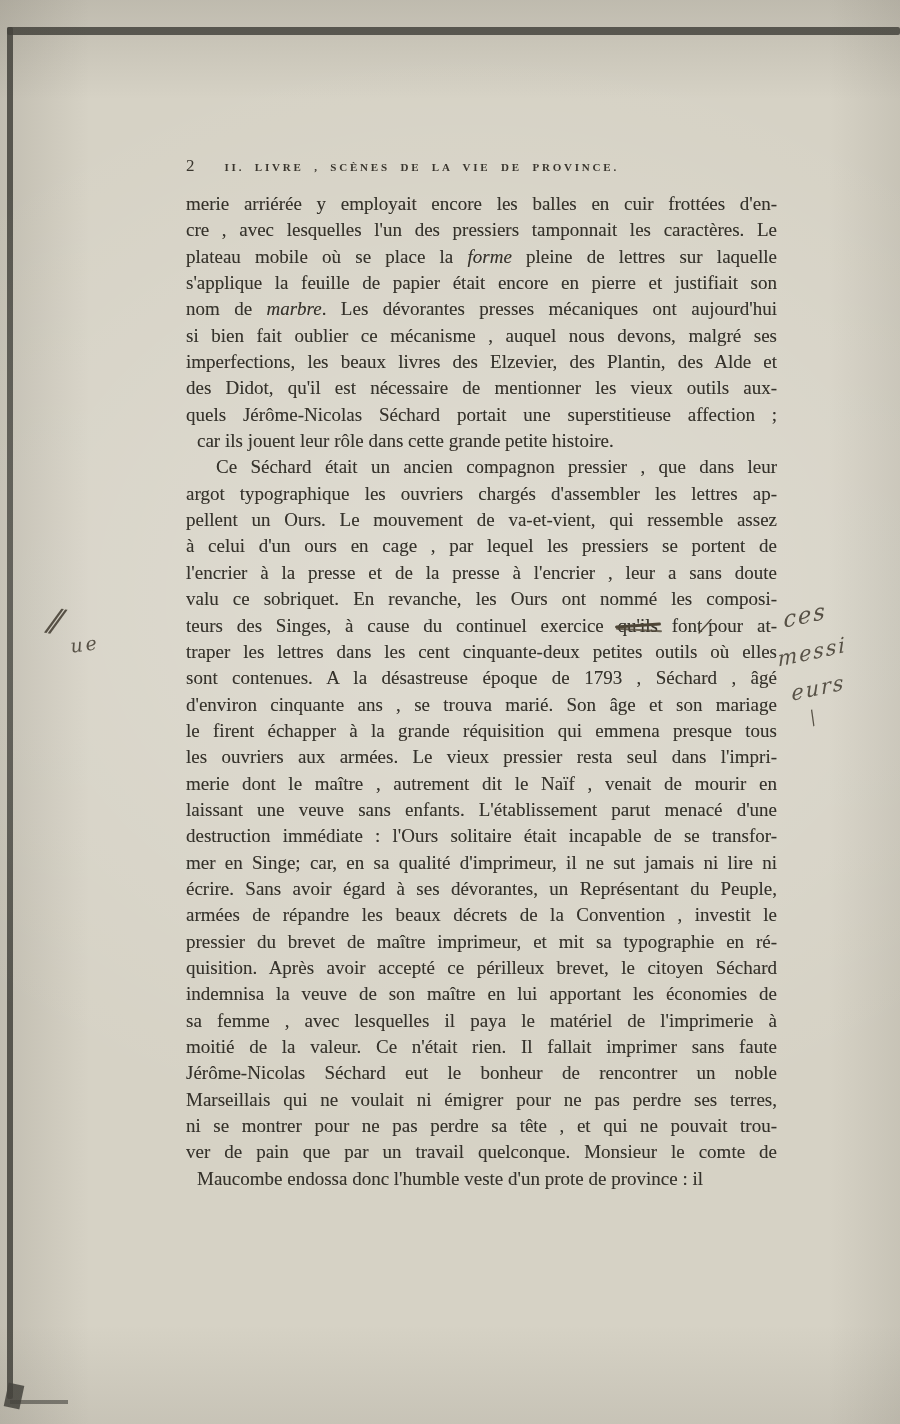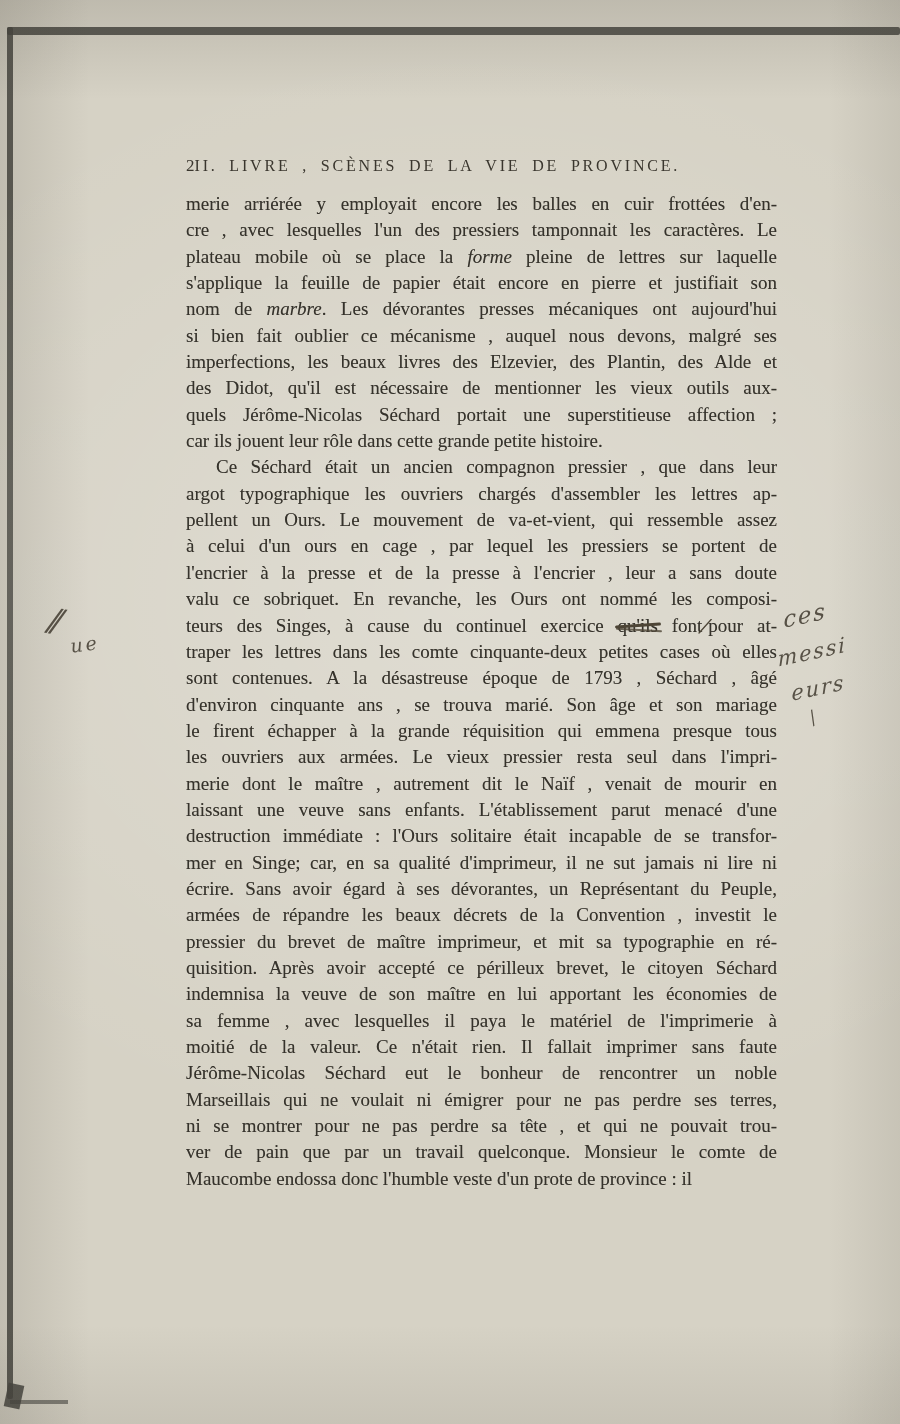--- a/index.html
+++ b/index.html
@@ -22,31 +22,31 @@
   .edge-left{left:7px;top:27px;width:6px;height:1372px;border-radius:2px;}
   .edge-corner{left:6px;top:1384px;width:16px;height:24px;transform:rotate(12deg);}
   .edge-bottom-tick{left:10px;top:1400px;width:58px;height:4px;opacity:.6;}
 
   .running-header{
     position:absolute;left:186px;top:156px;width:591px;
     color:#3a362e;white-space:nowrap;z-index:6;
   }
   .pagenum{font-size:17px;}
   .header-title{
-    font-size:16px;font-weight:normal;
+    margin-left:30px;font-size:11px;font-weight:bold;
     letter-spacing:2.8px;word-spacing:5px;
   }
 
   .body-text{
     position:absolute;left:186px;top:191px;width:591px;
     font-size:19px;line-height:26.35px;color:#35322b;z-index:6;
     text-shadow:0 0 .5px rgba(53,50,43,.35);
   }
   .line{text-align:justify;text-align-last:justify;}
-  .line.last{text-align-last:left;}
+  .line.last{text-align-last:left;margin-left:11px;}
   .line.indent{text-indent:30px;}
   .line i{font-style:italic;}
 
   
   .ink-strike{position:relative;display:inline-block;}
   .ink-strike::after{
     content:"";position:absolute;left:-3px;right:-3px;top:44%;height:3px;
     background:#4d4536;border-radius:2px;transform:rotate(-4deg);
   }
   .ink-strike::before{
@@ -99,21 +99,21 @@
       <div class="line">des Didot, qu'il est nécessaire de mentionner les vieux outils aux-</div>
       <div class="line">quels Jérôme-Nicolas Séchard portait une superstitieuse affection ;</div>
       <div class="line last">car ils jouent leur rôle dans cette grande petite histoire.</div>
       <div class="line indent">Ce Séchard était un ancien compagnon pressier , que dans leur</div>
       <div class="line">argot typographique les ouvriers chargés d'assembler les lettres ap-</div>
       <div class="line">pellent un Ours. Le mouvement de va-et-vient, qui ressemble assez</div>
       <div class="line">à celui d'un ours en cage , par lequel les pressiers se portent de</div>
       <div class="line">l'encrier à la presse et de la presse à l'encrier , leur a sans doute</div>
       <div class="line">valu ce sobriquet. En revanche, les Ours ont nommé les composi-</div>
       <div class="line">teurs des Singes, à cause du continuel exercice <span class="ink-strike">qu'ils</span> font<span class="ink-slash">∕</span>pour at-</div>
-      <div class="line">traper les lettres dans les comte cinquante-deux petites cases où elles</div>
+      <div class="line">traper les lettres dans les cent cinquante-deux petites outils où elles</div>
       <div class="line">sont contenues. A la désastreuse époque de 1793 , Séchard , âgé</div>
       <div class="line">d'environ cinquante ans , se trouva marié. Son âge et son mariage</div>
       <div class="line">le firent échapper à la grande réquisition qui emmena presque tous</div>
       <div class="line">les ouvriers aux armées. Le vieux pressier resta seul dans l'impri-</div>
       <div class="line">merie dont le maître , autrement dit le Naïf , venait de mourir en</div>
       <div class="line">laissant une veuve sans enfants. L'établissement parut menacé d'une</div>
       <div class="line">destruction immédiate : l'Ours solitaire était incapable de se transfor-</div>
       <div class="line">mer en Singe; car, en sa qualité d'imprimeur, il ne sut jamais ni lire ni</div>
       <div class="line">écrire. Sans avoir égard à ses dévorantes, un Représentant du Peuple,</div>
       <div class="line">armées de répandre les beaux décrets de la Convention , investit le</div>

